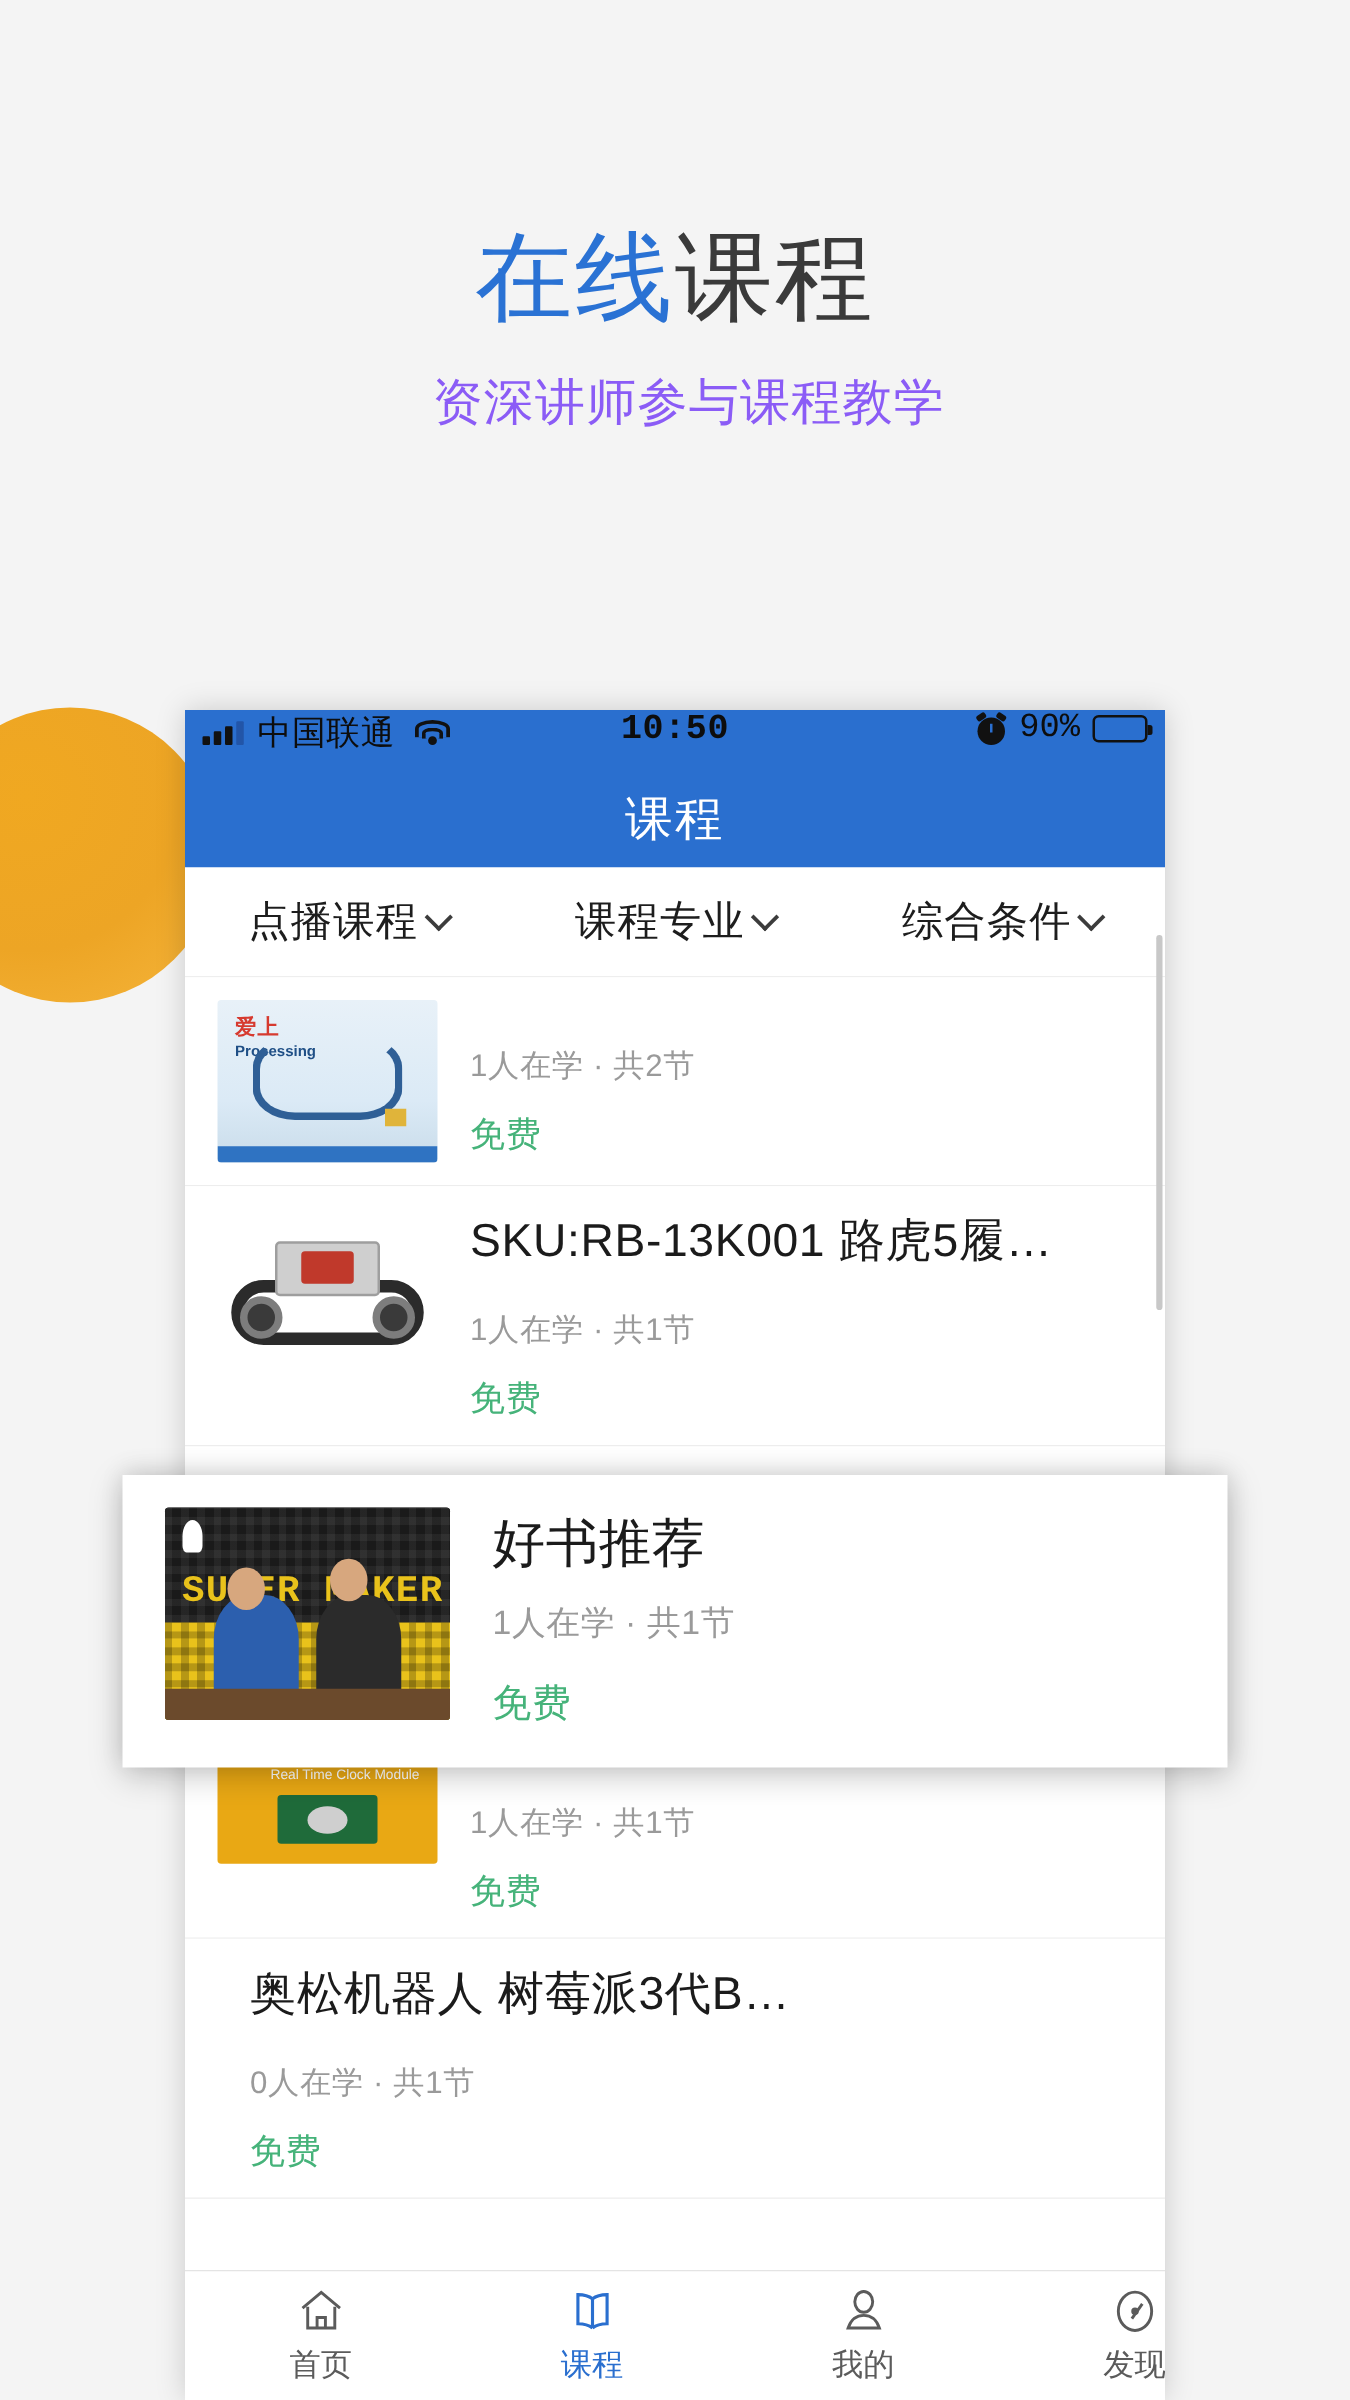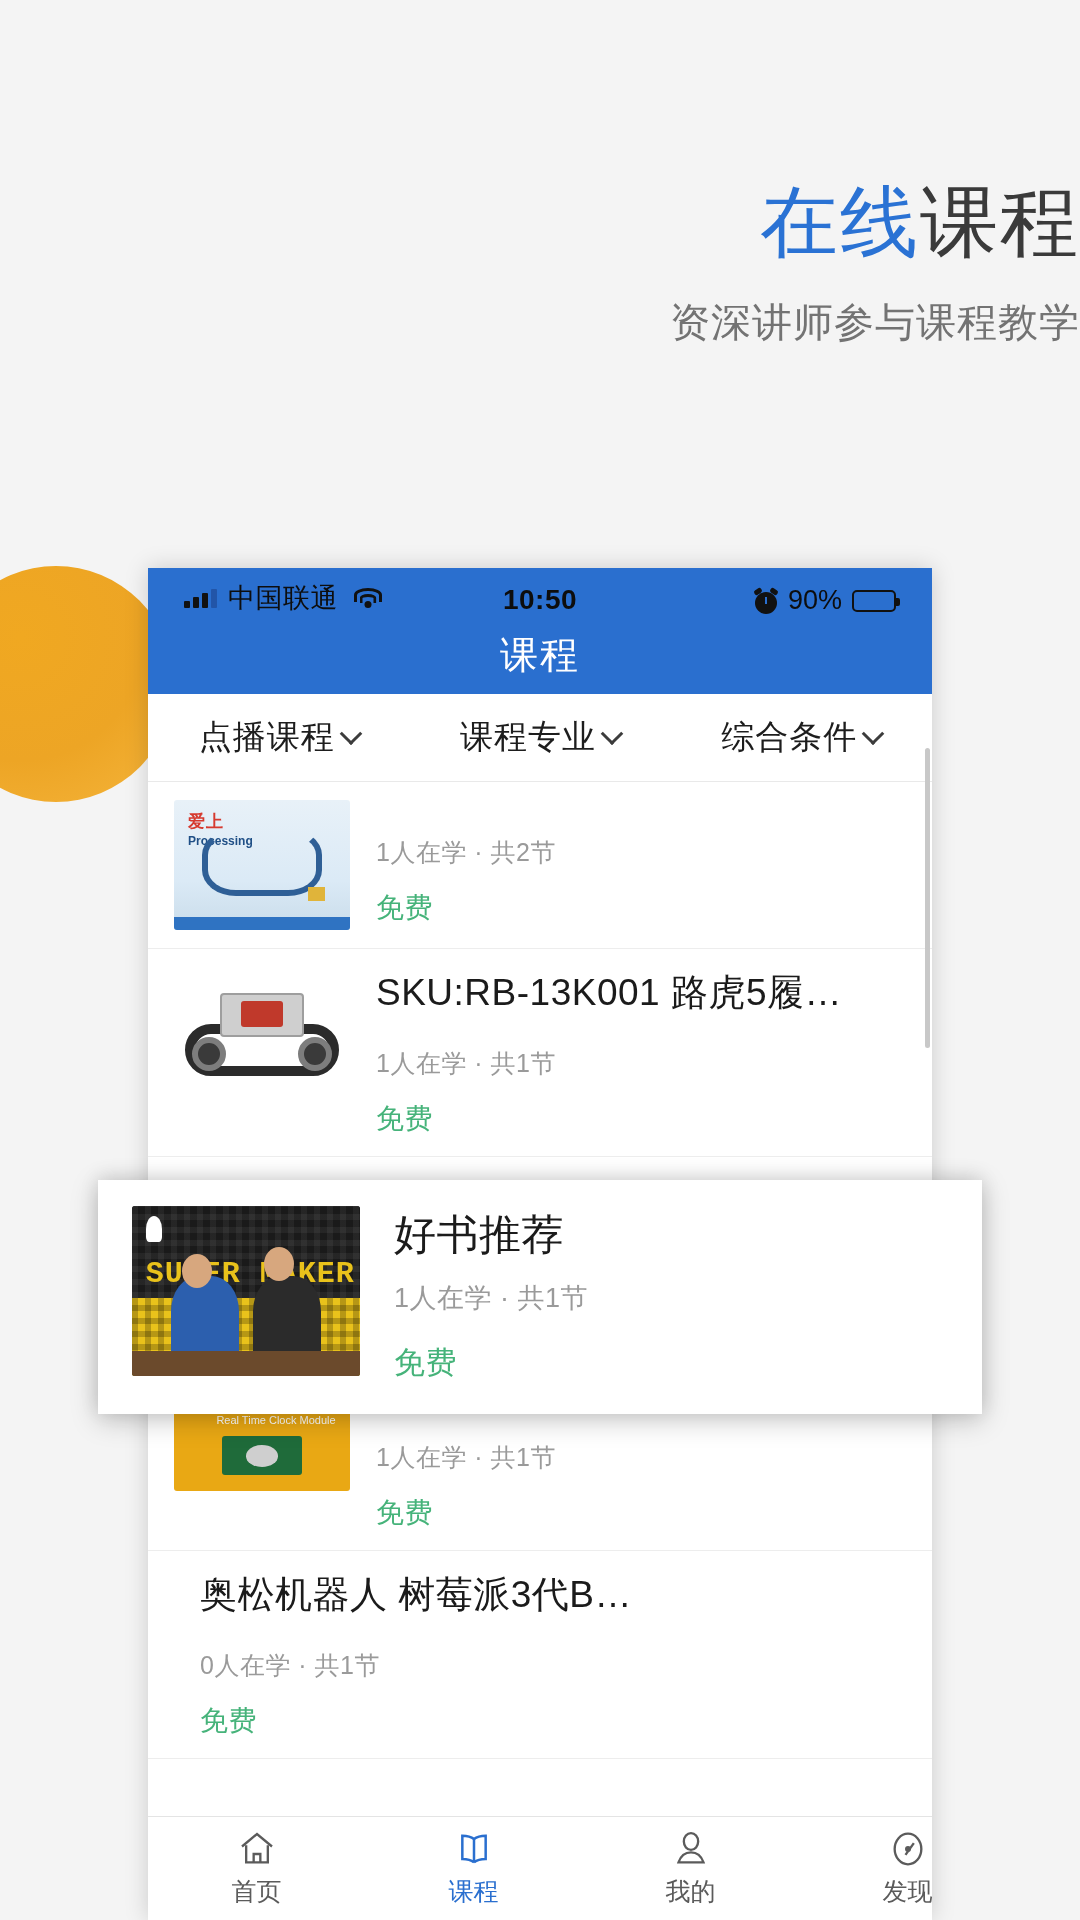--- a/index.html
+++ b/index.html
@@ -8,36 +8,36 @@
     font-family:"Liberation Sans","DejaVu Sans",sans-serif;
     background:#f4f4f4;
     position:relative;
     overflow:hidden;
   }
 
   
   #hero{
     position:absolute;
     left:0; top:172px; width:1080px;
-    text-align:right;
+    text-align:center;
   }
   #hero .title{
     font-size:78px;
     line-height:100px;
     font-weight:400;
     letter-spacing:2px;
     color:#3a3a3a;
     white-space:nowrap;
   }
   #hero .title .accent{ color:#2a72d4; }
   #hero .subtitle{
     margin-top:24px;
     font-size:40px;
     line-height:52px;
-    color:#737373;
+    color:#8b5cf6;
     letter-spacing:1px;
     font-weight:400;
     padding-left:22px;
   }
 
   
   #deco-circle{
     position:absolute;
     left:-62px; top:566px;
     width:236px; height:236px;
@@ -55,25 +55,26 @@
     z-index:2;
     box-shadow:0 0 22px rgba(0,0,0,.17);
     overflow:hidden;
   }
 
   
   .statusbar{
     height:48px;
     background:#2a6fcf;
     display:flex;
-    align-items:flex-end;
-    padding:0 36px;
+    align-items:flex-start;
+    padding:0 14px;
     color:#111;
     font-size:27px;
     position:relative;
+    font-family:Liberation Mono, monospace;
   }
   .sb-left{ display:flex; align-items:center; gap:11px; }
   .signal{ display:flex; align-items:flex-end; gap:3px; height:20px; }
   .signal i{ display:block; width:6px; background:#111; border-radius:1px; }
   .signal i:nth-child(1){ height:7px; }
   .signal i:nth-child(2){ height:11px; }
   .signal i:nth-child(3){ height:15px; }
   .signal i:nth-child(4){ height:19px; background:#2255a8; }
   .carrier{ font-size:27px; color:#0d0d0d; font-weight:500; letter-spacing:.5px; }
   .wifi{ width:30px; height:22px; position:relative; margin-left:4px; }

